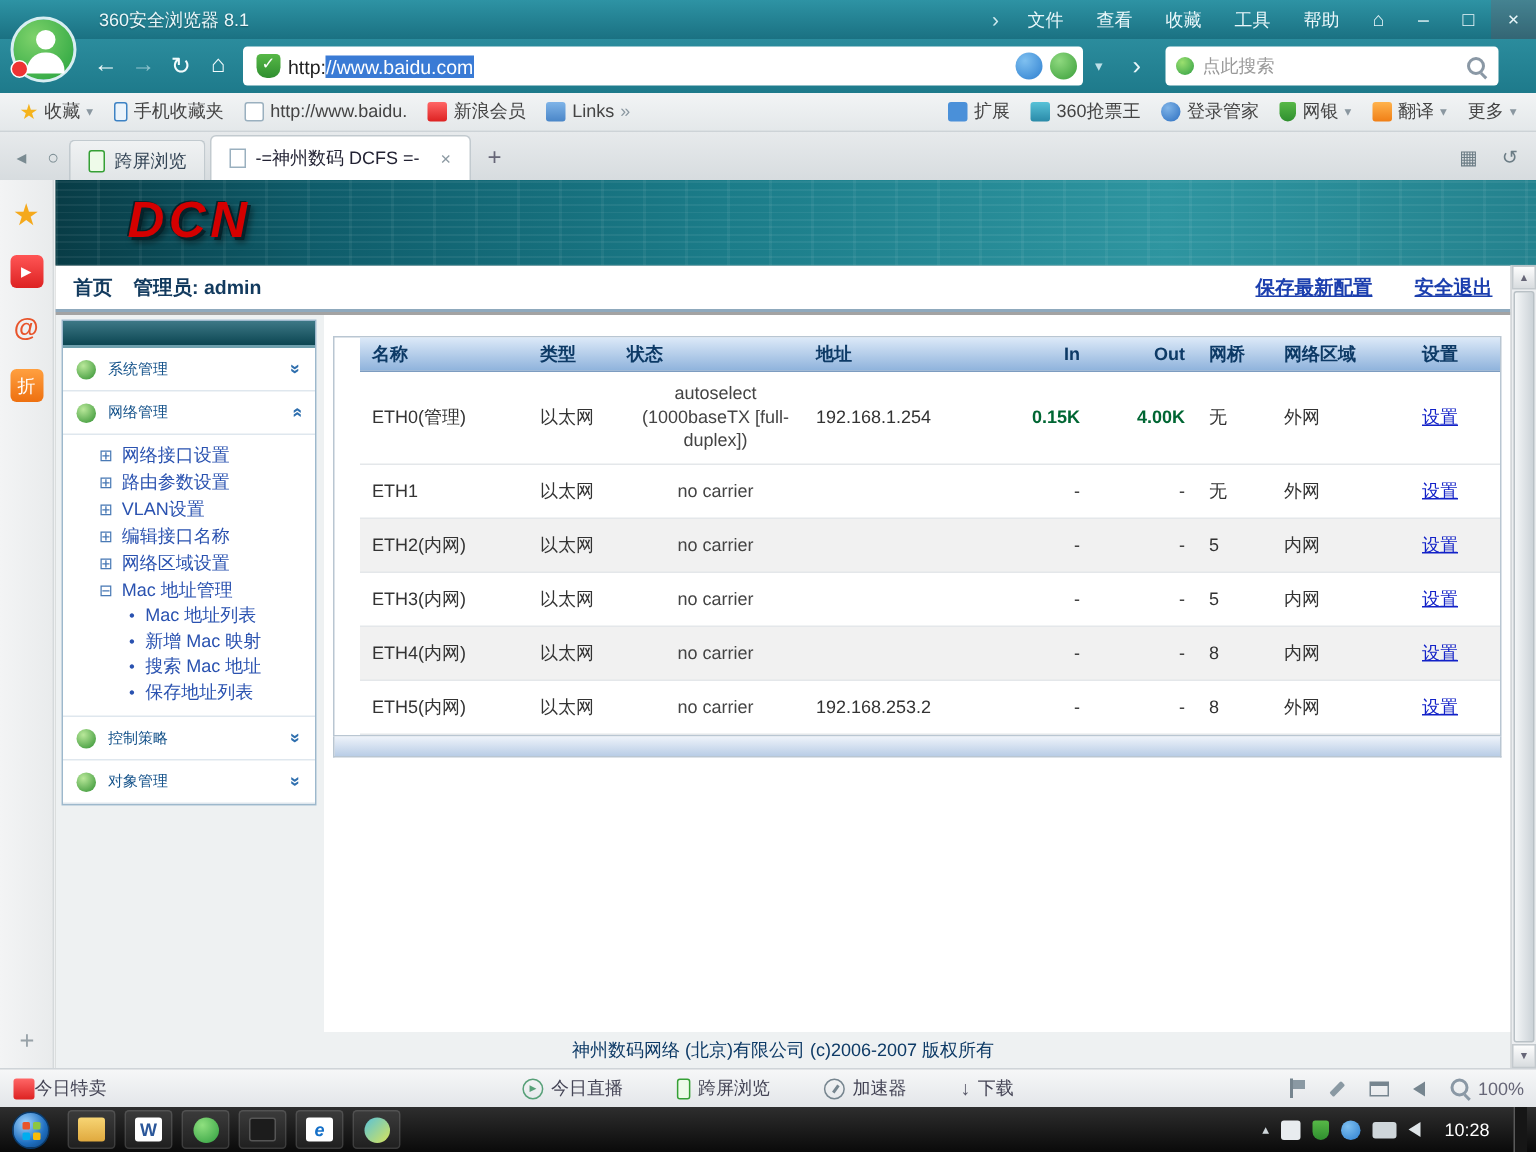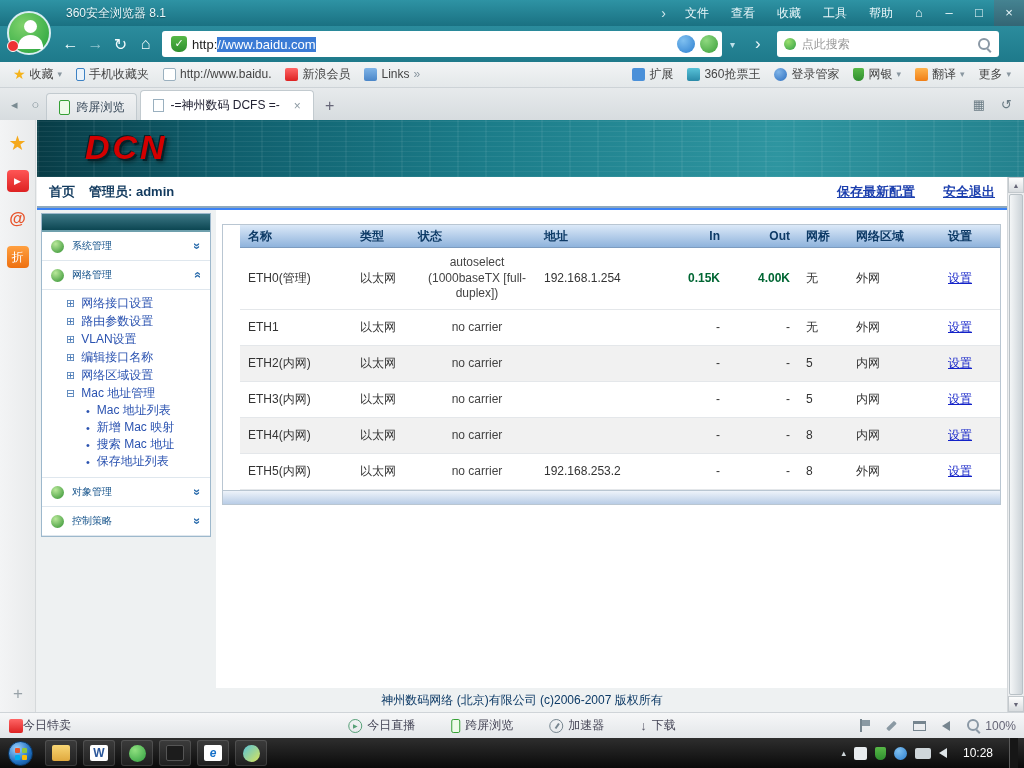--- a/index.html
+++ b/index.html
@@ -76,21 +76,21 @@
 
 .content{position:absolute;left:0;top:120px;width:100%;height:592px;}
 .sidestrip{position:absolute;left:0;top:0;width:36px;height:100%;background:linear-gradient(90deg,#f3f4f5,#e9ebec);border-right:1px solid #d5d9db;display:flex;flex-direction:column;align-items:center;padding-top:12px;gap:16px;}
 .ss-ico{width:22px;height:22px;border-radius:4px;display:flex;align-items:center;justify-content:center;color:#fff;font-size:12px;}
 .ss-star{color:#f5a91c;font-size:20px;}
 .ss-video{background:linear-gradient(#f55,#d22);font-size:9px;}
 .ss-at{color:#e8542b;font-size:17px;font-weight:bold;}
 .ss-zhe{background:linear-gradient(#ffa040,#ee7010);}
 .ss-plus{position:absolute;bottom:8px;left:0;width:36px;text-align:center;color:#98a2a8;font-size:17px;}
 
-.page{position:absolute;left:37px;top:0;right:0;height:100%;background:#3b82f6;}
+.page{position:absolute;left:37px;top:0;right:0;height:100%;background:#a3a3a3;}
 .banner{position:relative;height:57px;background:linear-gradient(90deg,#083c46 0%,#0f5d6b 18%,#1b7c89 45%,#2e95a0 75%,#24828e 100%);overflow:hidden;}
 .banner::after{content:"";position:absolute;inset:0;background:repeating-linear-gradient(0deg,rgba(255,255,255,.06) 0 1px,transparent 1px 5px),repeating-linear-gradient(90deg,rgba(255,255,255,.05) 0 2px,transparent 2px 28px);}
 .dcn{position:absolute;left:48px;top:8px;font-size:34px;font-weight:bold;font-style:italic;color:#d40000;letter-spacing:3px;z-index:2;text-shadow:2px 2px 0 #06222a,-1px -1px 0 #06222a,3px 3px 5px rgba(0,0,0,.55);}
 .pg-header{height:31px;display:flex;align-items:center;background:#fff;border-bottom:2px solid #8fa9bd;padding:0 12px;margin-right:17px;}
 .crumb{font-weight:bold;color:#123a5e;font-size:13px;margin-right:14px;}
 .pg-sp{flex:1;}
 .pg-link{font-weight:bold;color:#1c3fae;text-decoration:underline;font-size:13px;margin-left:28px;}
 .pg-body{position:absolute;top:90px;bottom:24px;left:0;right:17px;background:#eef1f2;display:flex;}
 
 
@@ -370,26 +370,26 @@
                 <span>搜索 Mac 地址</span>
               </div>
               <div class="nav-bullet">
                 <span class="bullet">•</span>
                 <span>保存地址列表</span>
               </div>
             </div>
 
             <div class="nav-row">
               <span class="orb"></span>
-              <span class="nav-sec-label">对象管理</span>
+              <span class="nav-sec-label">控制策略</span>
               <span class="chev">»</span>
             </div>
             <div class="nav-row">
               <span class="orb"></span>
-              <span class="nav-sec-label">控制策略</span>
+              <span class="nav-sec-label">对象管理</span>
               <span class="chev">»</span>
             </div>
           </div>
         </div>
 
         <div class="main">
           <div class="tbl">
             <div class="thead">
               <span class="th">名称</span>
               <span class="th">类型</span>

